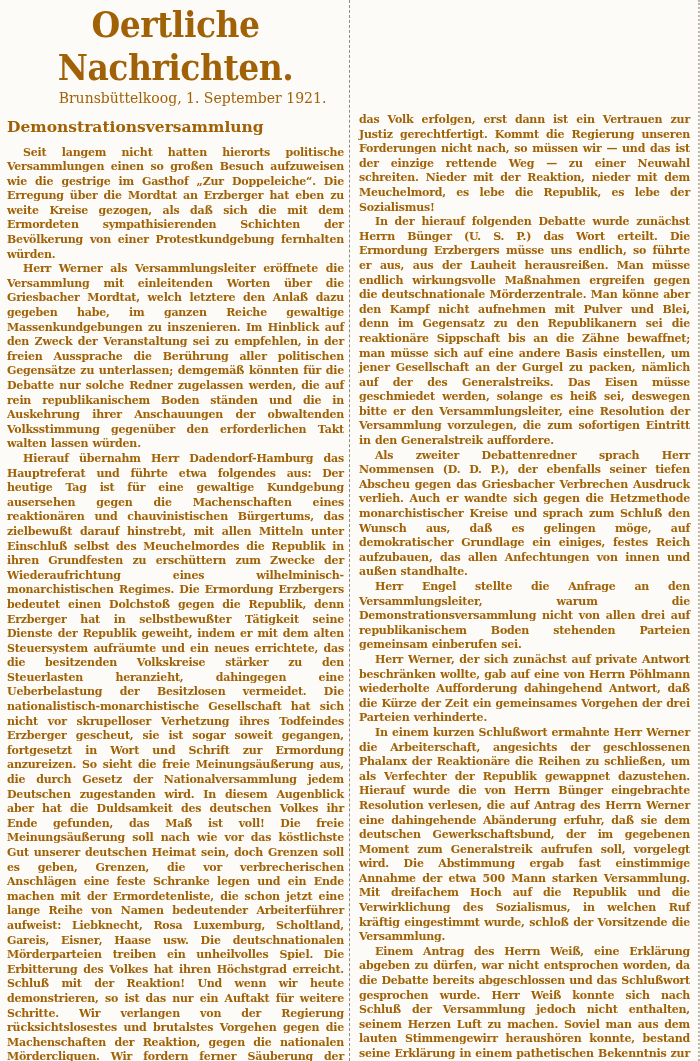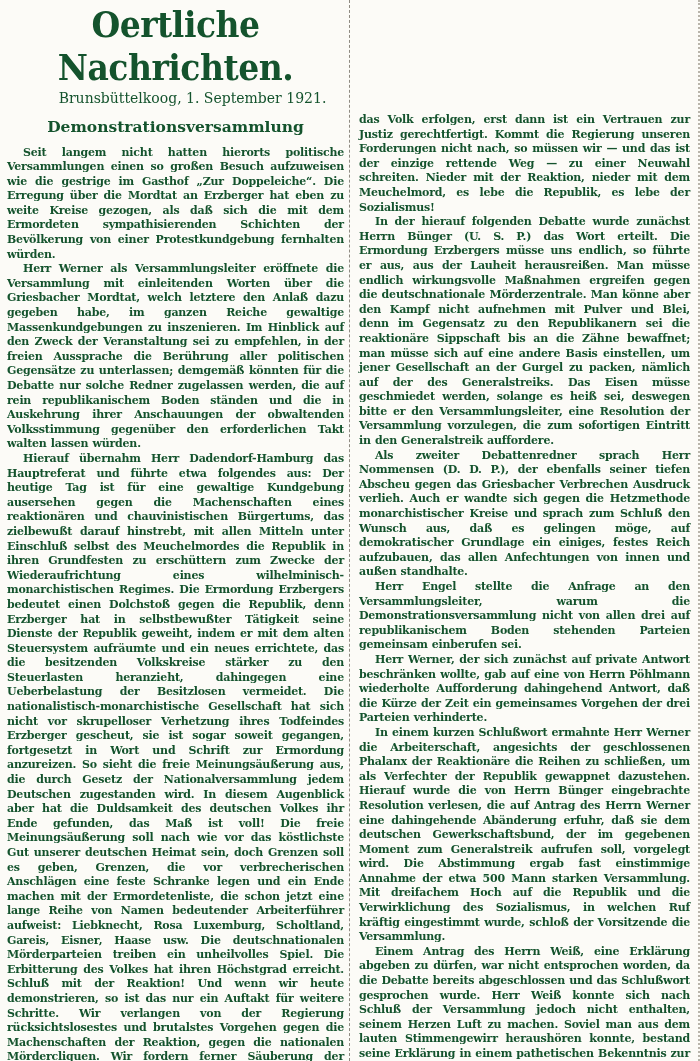--- a/index.html
+++ b/index.html
@@ -1,20 +1,20 @@
 <!DOCTYPE html>
 <html lang="de"><head>
 <meta charset="utf-8">
 <style>
   html,body { margin:0; padding:0; background:#e8e6e0; }
   .page {
     width:700px; height:1061px;
     background:#fcfbf7;
     font-family:"DejaVu Serif", serif;
-    color:#14532d;
+    color:#a16207;
     position:relative;
     overflow:hidden;
     box-sizing:border-box;
     border-right:2px dotted #b9b5ab;
   }
   .cols { display:flex; width:100%; height:100%; box-sizing:border-box; }
   .col { box-sizing:border-box; }
   .col-left { width:350px; padding:0 5px 0 7px; }
   .col-right {
     width:350px; padding:113px 8px 12px 9px;
@@ -22,21 +22,21 @@
   }
   .section-title {
     font-size:33px; font-weight:bold; text-align:center;
     margin:4px 0 2px; letter-spacing:-0.5px;
     transform:scaleY(1.08); transform-origin:top;
   }
   .dateline {
     font-size:14px; font-weight:normal; text-align:center;
     padding-left:34px; margin:8px 0 12px;
   }
-  .heading { text-align:center; font-weight:bold; margin:12px 0 9px; }
+  .heading { text-align:left; font-weight:bold; margin:12px 0 9px; }
   .heading .hline { display:block; font-size:15.5px; line-height:18.5px; }
   .para {
     font-size:11px; line-height:14.6px; font-weight:bold;
     text-align:justify; text-indent:16px;
     margin:0; letter-spacing:-0.2px; word-spacing:0.5px;
     hyphens:auto;
   }
   .no-indent { text-indent:0; }
   .sig-line { position:relative; }
 </style>

